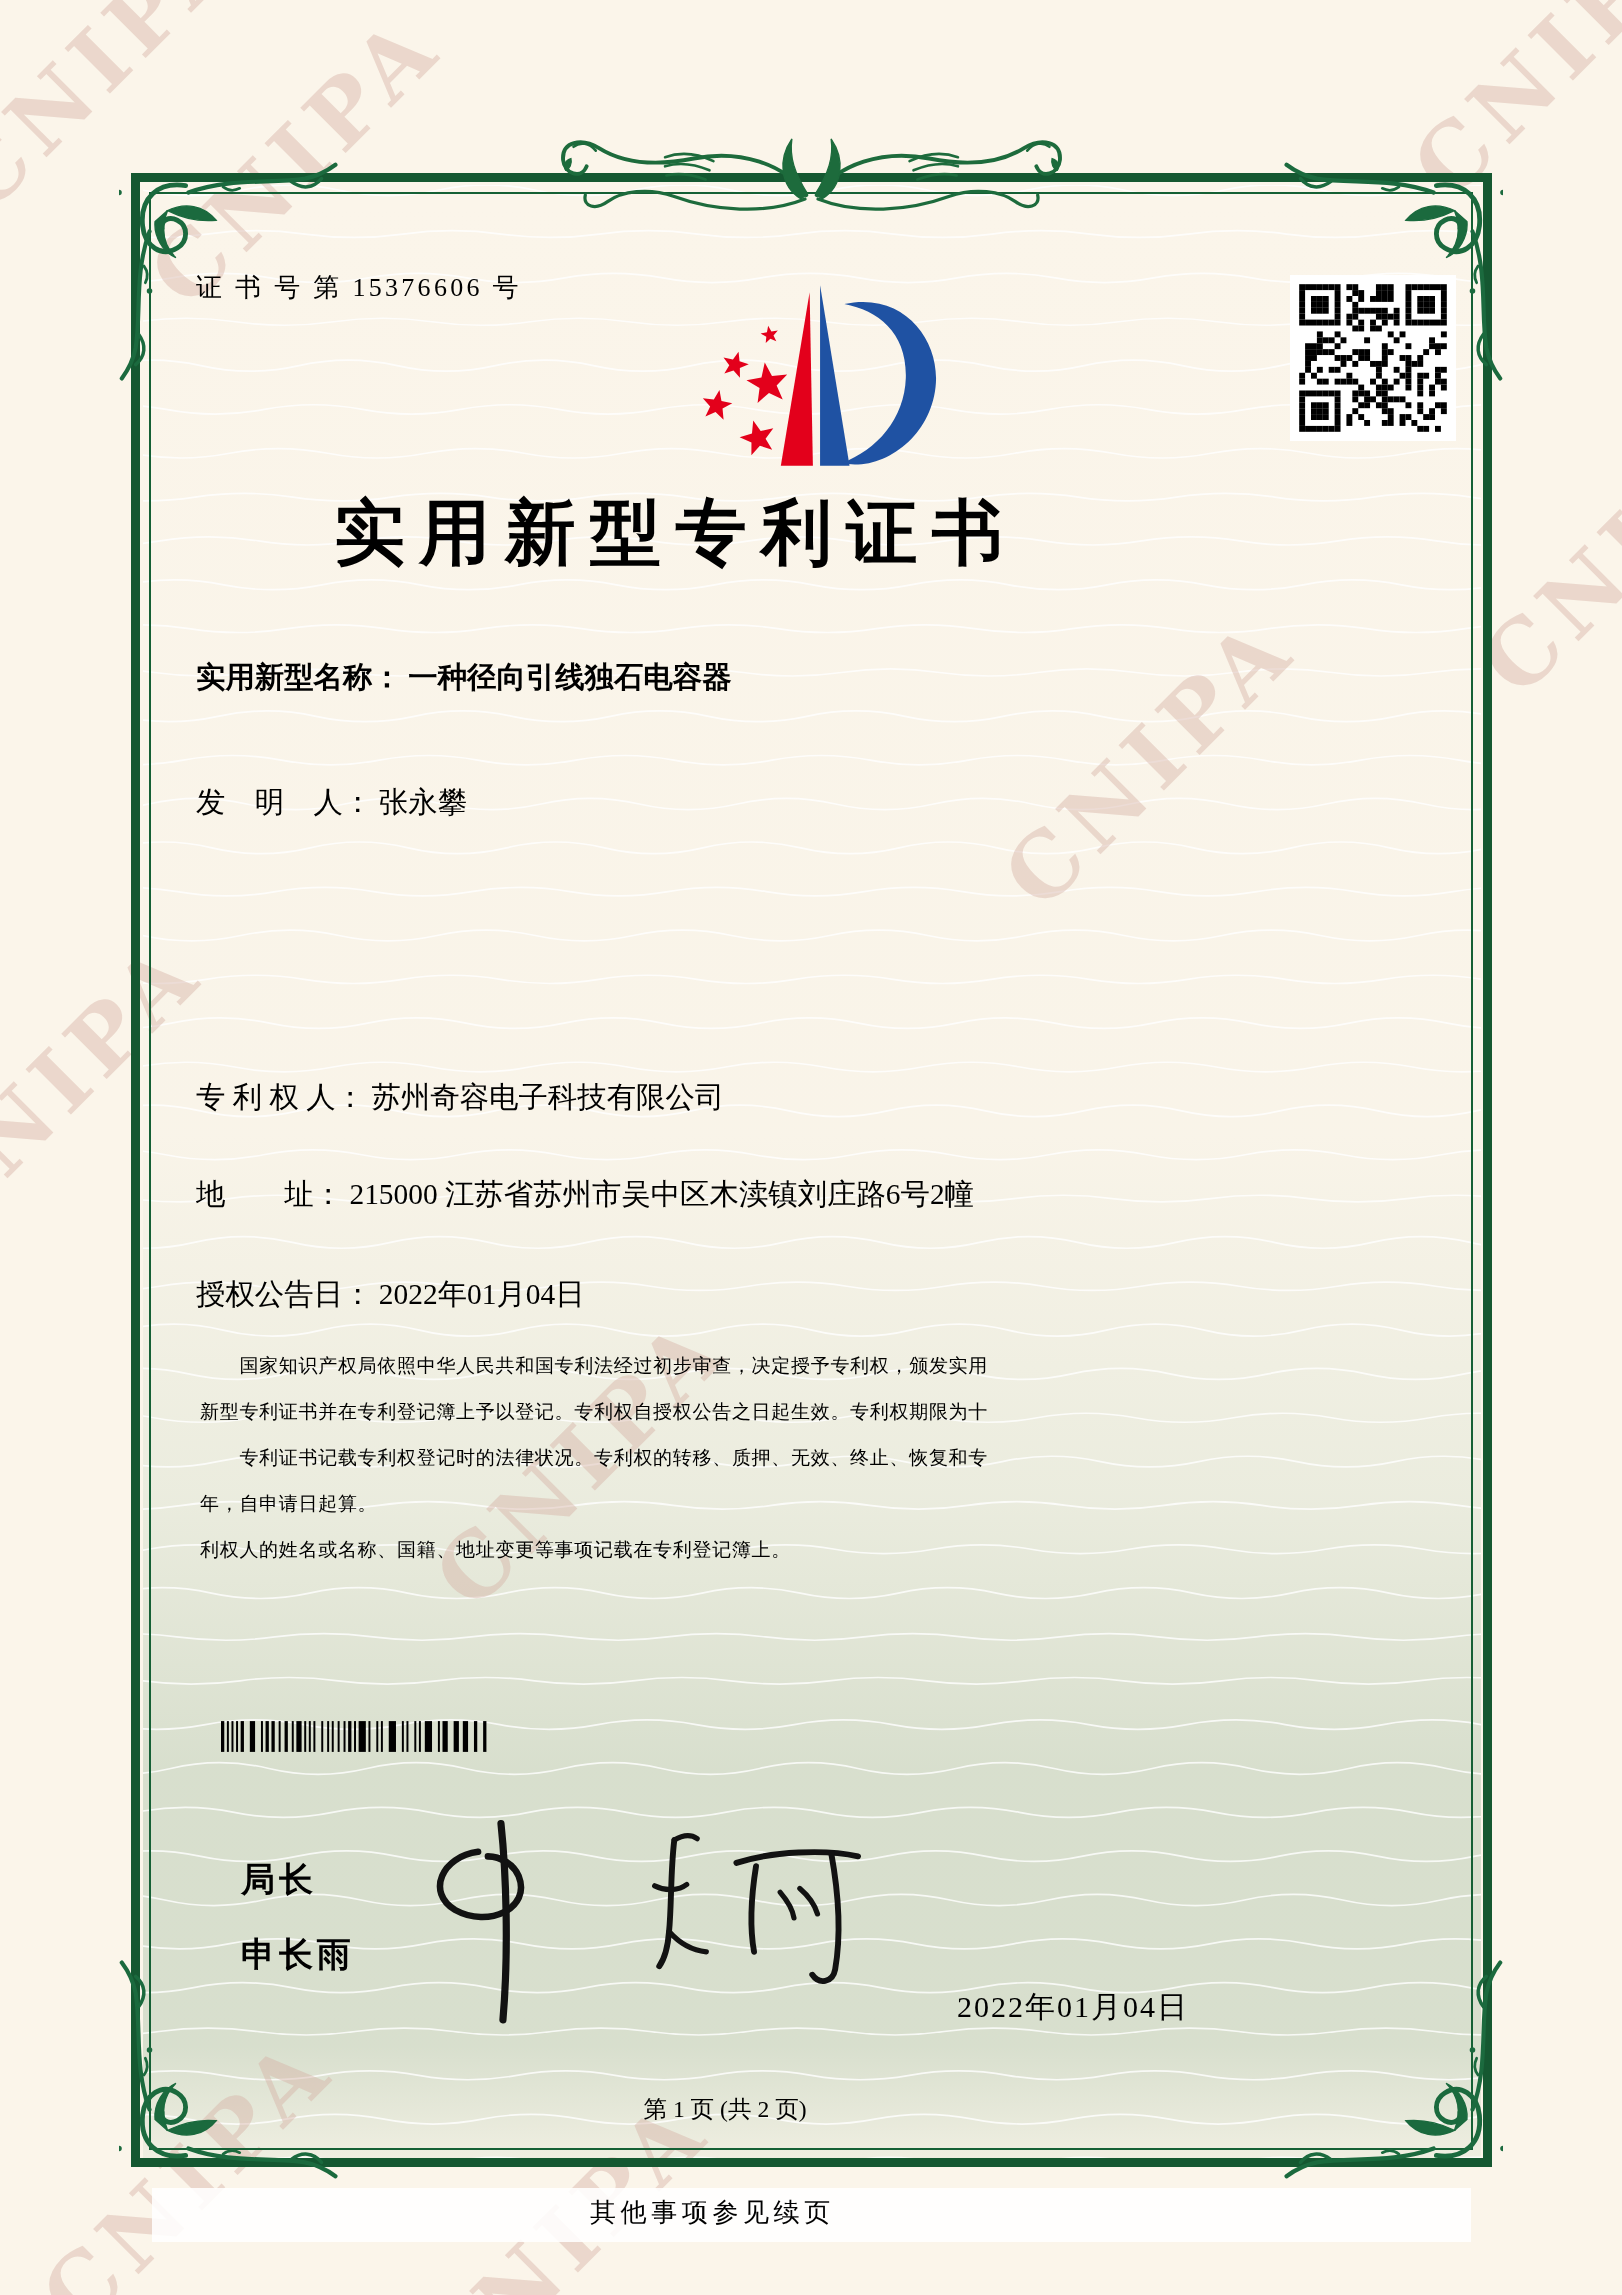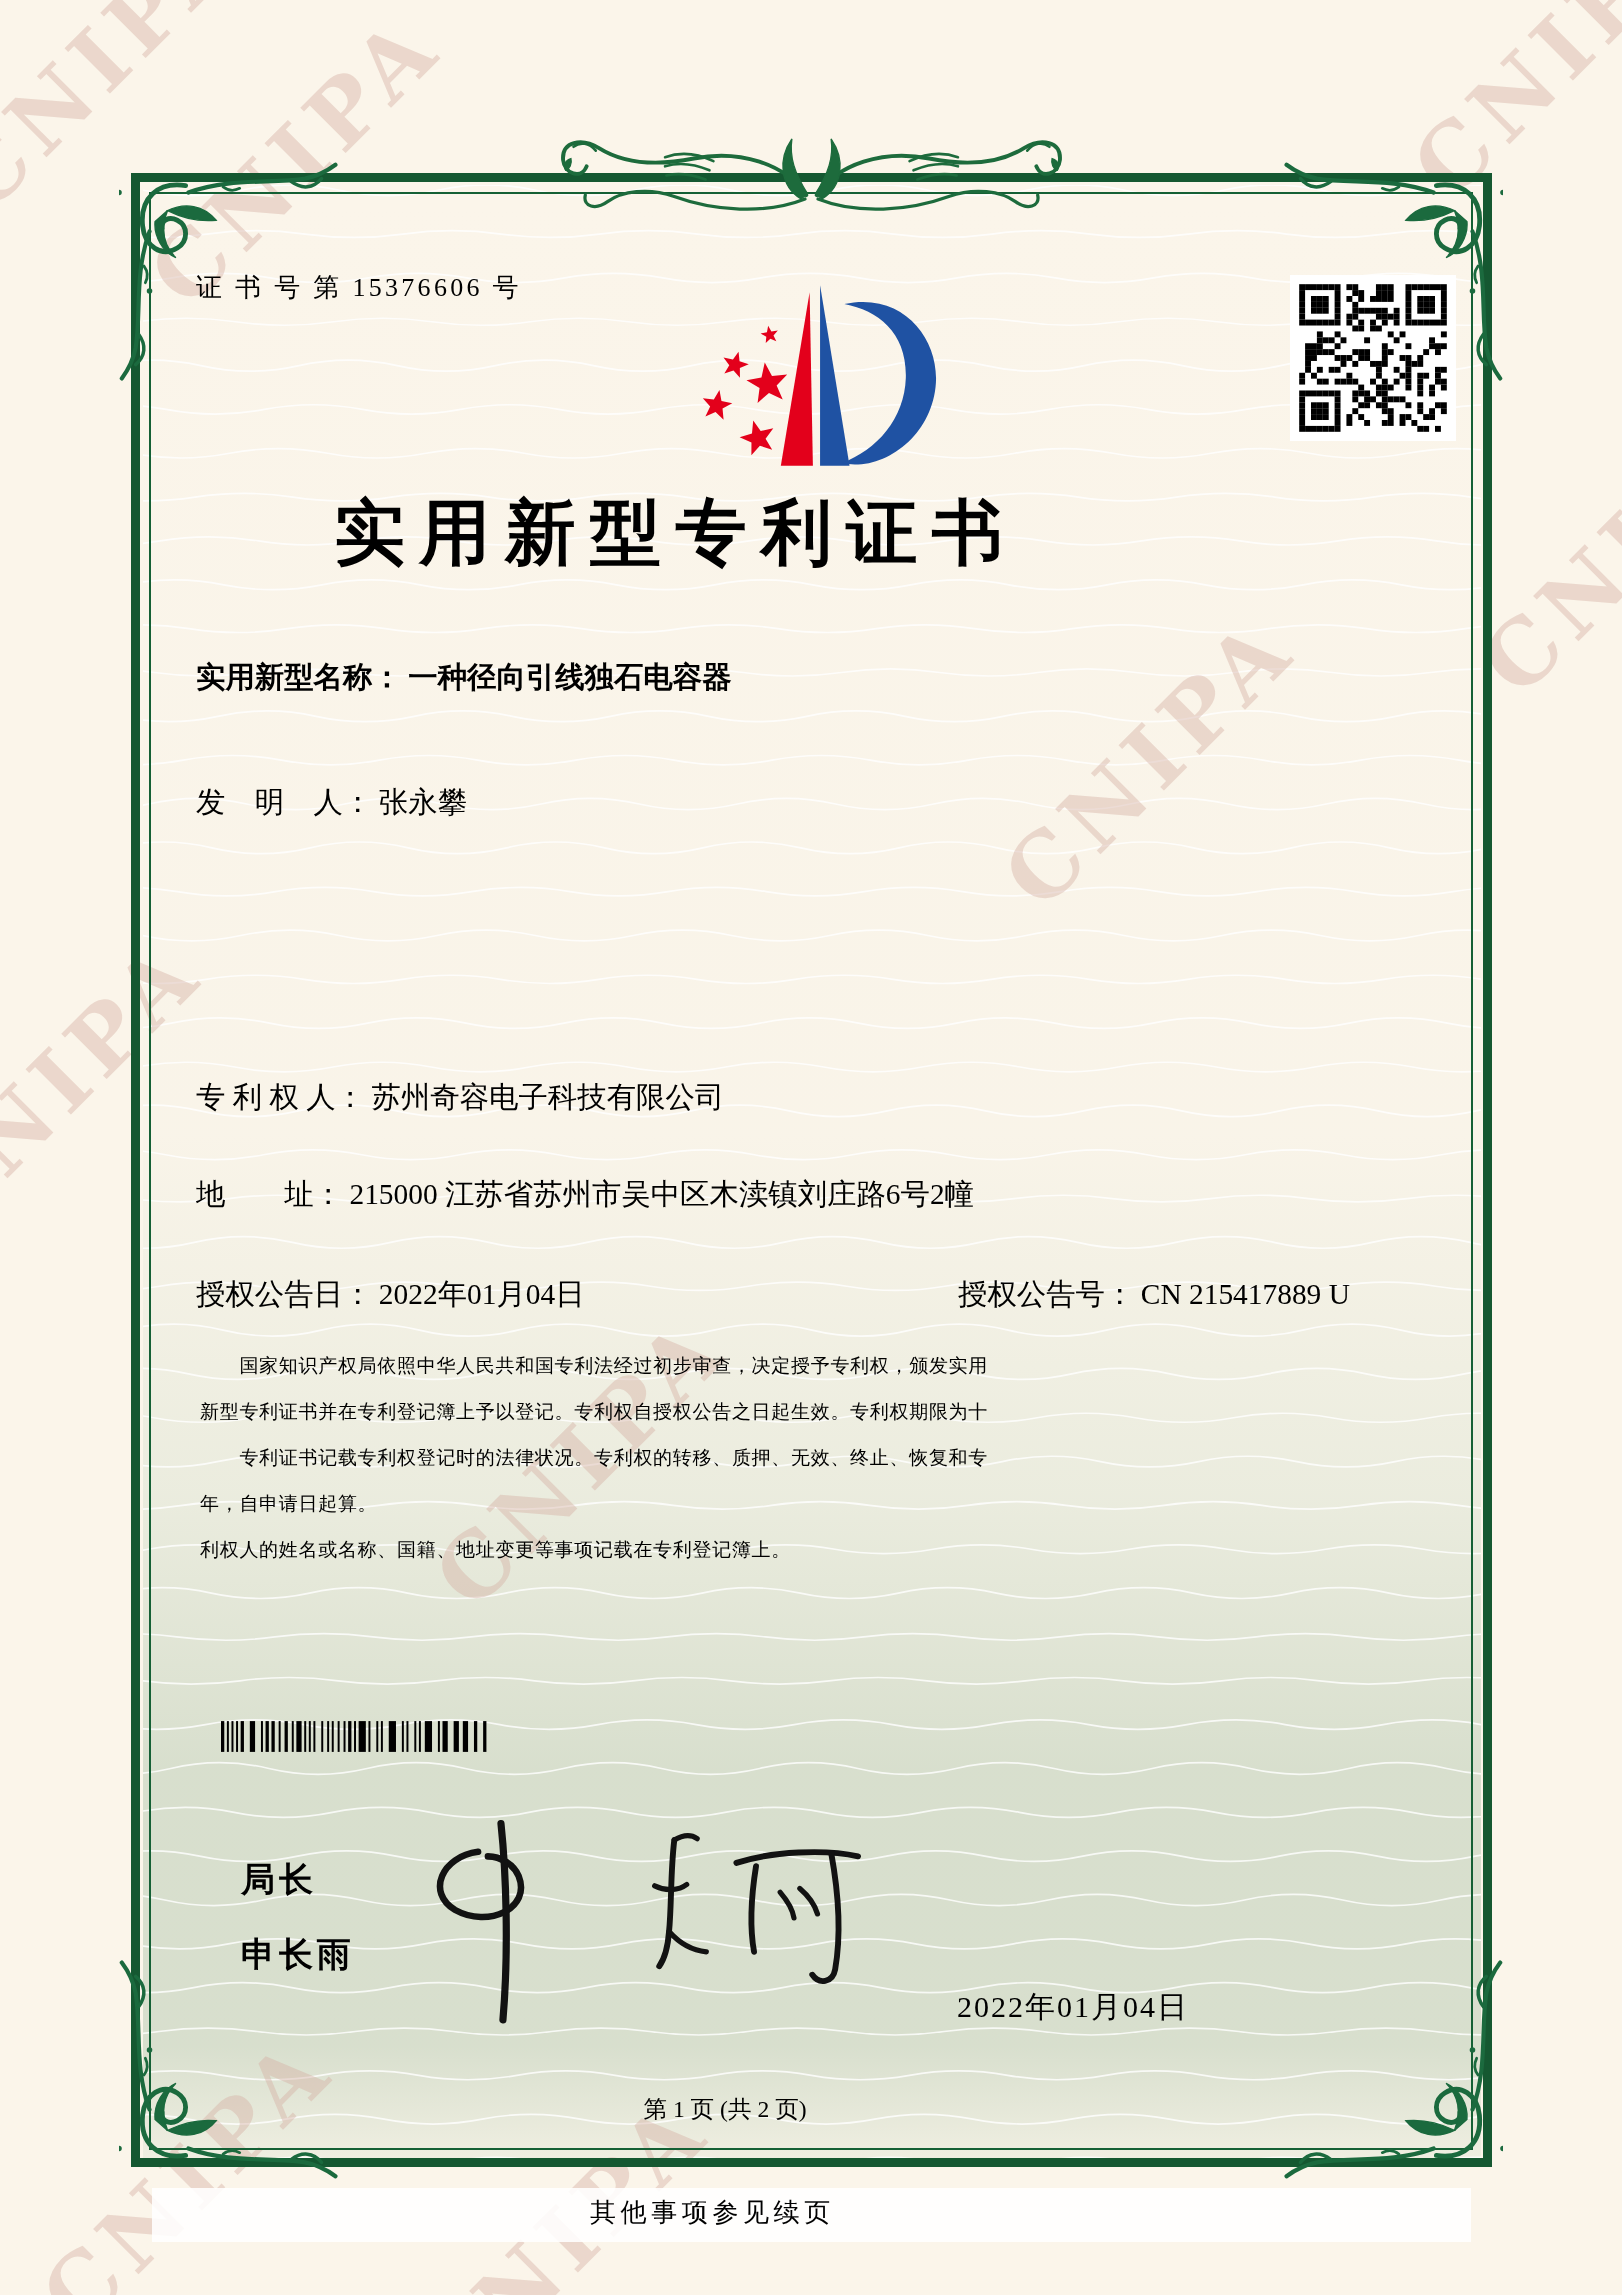--- a/index.html
+++ b/index.html
@@ -459,23 +459,20 @@
     <span class="lab">发　明　人：</span><span>张永攀</span>
   </div>
   <div class="frow" style="top:1078px;">
     <span class="lab">专 利 权 人：</span><span>苏州奇容电子科技有限公司</span>
   </div>
   <div class="frow" style="top:1175px;">
     <span class="lab">地　　址：</span><span>215000 江苏省苏州市吴中区木渎镇刘庄路6号2幢</span>
   </div>
   <div class="frow" style="top:1275px;width:1309px;">
     <span class="lab">授权公告日：</span><span>2022年01月04日</span>
-    <span class="grant2">
-      <span class="lab">授权公告号：</span><span>CN 215417889 U</span>
-    </span>
   </div>
 
   <div class="paras">
     <div>　　国家知识产权局依照中华人民共和国专利法经过初步审查，决定授予专利权，颁发实用</div>
     <div>新型专利证书并在专利登记簿上予以登记。专利权自授权公告之日起生效。专利权期限为十</div>
     <div>　　专利证书记载专利权登记时的法律状况。专利权的转移、质押、无效、终止、恢复和专</div>
     <div>年，自申请日起算。</div>
     <div>利权人的姓名或名称、国籍、地址变更等事项记载在专利登记簿上。</div>
   </div>
 

